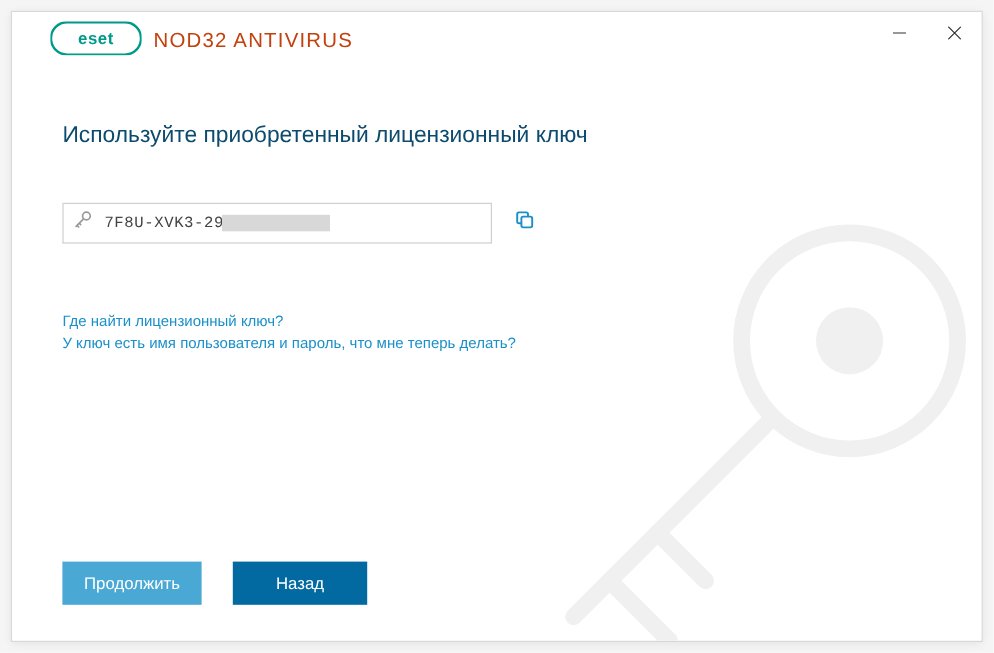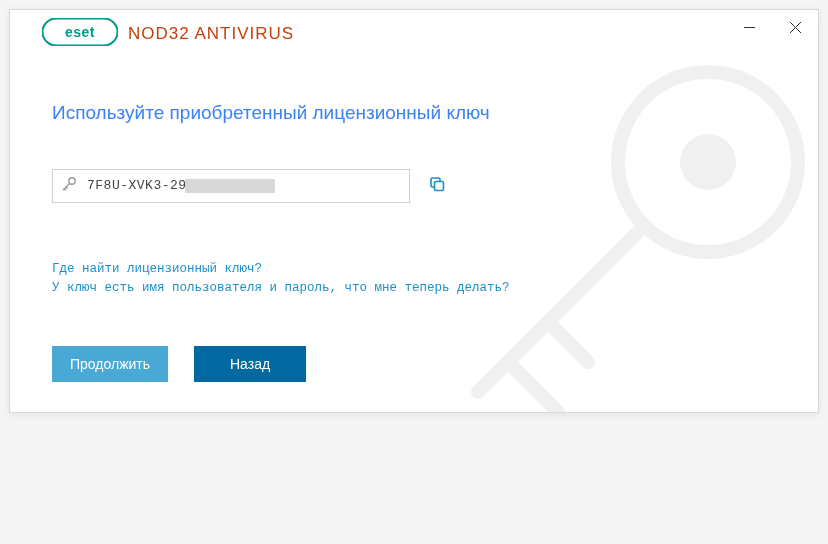--- a/index.html
+++ b/index.html
@@ -5,21 +5,21 @@
     * { margin: 0; padding: 0; box-sizing: border-box; }
     body {
       font-family: "Segoe UI", Tahoma, Arial, sans-serif;
       background: #f5f5f5;
       width: 828px;
       height: 544px;
       overflow: hidden;
     }
     .window {
       width: 810px;
-      height: 404px;
+      height: 526px;
       margin: 9px;
       background: #ffffff;
       border: 1px solid #d8d8d8;
       box-shadow: 0 2px 8px rgba(0,0,0,0.08);
       position: relative;
       overflow: hidden;
     }
     .keybg {
       position: absolute;
       right: -40px;
@@ -64,21 +64,21 @@
     .content {
       position: absolute;
       top: 90px;
       left: 42px;
       right: 42px;
       bottom: 0;
       z-index: 2;
     }
     .heading {
       font-size: 19px;
-      color: #3b82f6;
+      color: #0c4a6e;
       font-weight: 400;
       line-height: 1.4;
       max-width: 440px;
     }
     .input-row {
       margin-top: 42px;
       display: flex;
       align-items: center;
       gap: 18px;
     }
@@ -122,21 +122,20 @@
     }
     .links {
       margin-top: 56px;
       font-size: 12.5px;
       line-height: 1.5;
     }
     .links a {
       color: #1a90c9;
       text-decoration: none;
       cursor: pointer;
-      font-family: Liberation Mono, monospace;
     }
     .footer-buttons {
       position: absolute;
       left: 42px;
       bottom: 30px;
       display: flex;
       gap: 26px;
       z-index: 2;
     }
     .btn {

